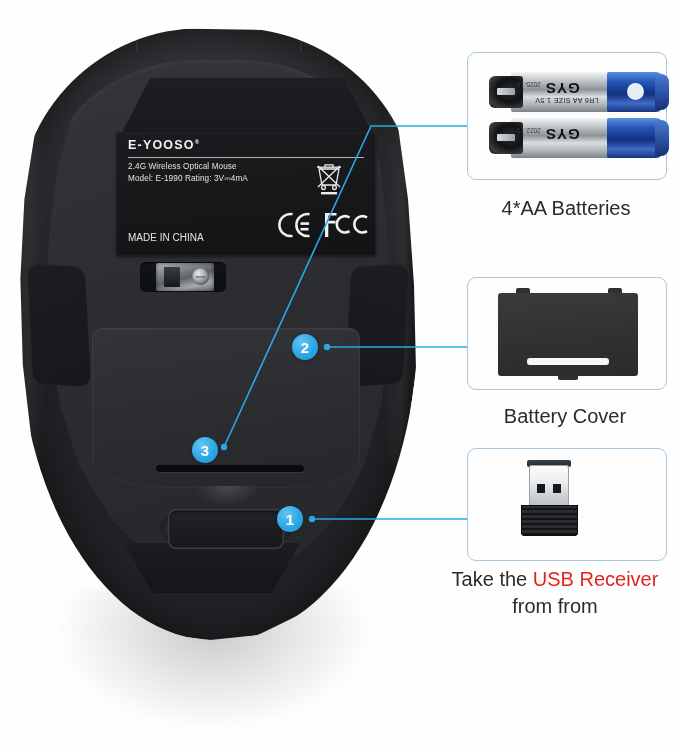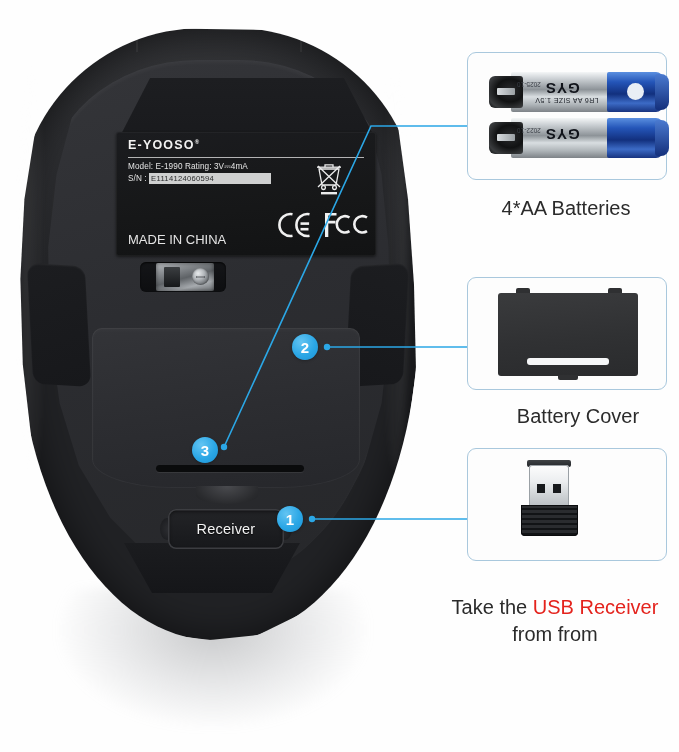--- a/index.html
+++ b/index.html
@@ -115,21 +115,21 @@
     letter-spacing:1.2px;color:#f2f2f2;
   }
   .lbl-brand sup{font-size:6px;vertical-align:super;}
   .lbl-rule{position:absolute;left:12px;top:25px;width:236px;height:1px;background:#cfcfcf;opacity:.85;}
   .lbl-lines{position:absolute;left:12px;top:29px;width:200px;font-size:8.2px;line-height:11.6px;color:#e4e4e4;letter-spacing:.1px;}
   .lbl-lines .ln{white-space:nowrap;}
   .sn-strip{
     display:inline-block;background:#cfd0d0;color:#2a2b2c;
     padding:0 2px;font-size:7.6px;letter-spacing:.3px;min-width:118px;
   }
-  .lbl-made{position:absolute;left:12px;top:100px;font-size:13px;color:#e4e4e4;}
+  .lbl-made{position:absolute;left:12px;top:100px;font-size:10px;color:#e4e4e4;}
 
   
   .weee{position:absolute;left:198px;top:30px;width:30px;height:34px;}
   
   .ce-fcc{position:absolute;left:162px;top:78px;width:92px;height:30px;}
 
   
   .sensor-well{
     position:absolute;left:140px;top:252px;width:86px;height:30px;
     background:linear-gradient(180deg,#141518,#0d0e10);
@@ -299,22 +299,22 @@
 
     <div class="pad-left"></div>
     <div class="pad-right"></div>
     <div class="pad-bottom"></div>
 
     <div class="label">
       <div class="lbl-brand"><span>E-YOOSO</span><sup>®</sup></div>
       <div class="lbl-rule"></div>
 
       <div class="lbl-lines">
+        <div class="ln">2.4G Wireless Optical Mouse</div>
         <div class="ln">Model: E-1990     Rating: 3V⎓4mA</div>
-        <div class="ln"><span>S/N :</span> <span class="sn-strip">E1114124060594</span></div>
       </div>
 
       <div class="lbl-made">MADE IN CHINA</div>
 
       <svg class="weee" viewBox="0 0 30 34">
         <g fill="none" stroke="#ececec" stroke-width="1.3">
           <path d="M5 7 h20 l-3 16 h-14 z"></path>
           <path d="M3 5.2 h24"></path>
           <path d="M11 5.2 v-2.4 h8 v2.4"></path>
           <circle cx="9.5" cy="25.6" r="1.9"></circle>
@@ -347,21 +347,20 @@
     <div class="sensor-slot"></div>
     <div class="screw"></div>
 
     <div class="batt-door"></div>
     <div class="batt-slot"></div>
     <div class="door-notch"></div>
 
     <div class="rec-lip-l"></div>
     <div class="rec-lip-r"></div>
     <div class="rec-bay"></div>
-    <div class="rec-text">Receiver</div>
   </div>
 
   <svg class="leaders" viewBox="0 0 679 752">
 
     <polyline points="224,447 371,126 467,126" fill="none" stroke="#2BA7E6" stroke-width="1.6"></polyline>
     <circle cx="224" cy="447" r="3.2" fill="#2BA7E6"></circle>
 
     <polyline points="327,347 467,347" fill="none" stroke="#2BA7E6" stroke-width="1.6"></polyline>
     <circle cx="327" cy="347" r="3.2" fill="#2BA7E6"></circle>
 
@@ -401,31 +400,31 @@
 
   <div class="panel">
     <div class="pbox" style="left:467px;top:277px;width:198px;height:111px;"></div>
 
     <div class="cover-tab" style="left:516px;top:288px;width:14px;height:6px;"></div>
     <div class="cover-tab" style="left:608px;top:288px;width:14px;height:6px;"></div>
     <div class="cover-shape" style="left:498px;top:293px;width:140px;height:83px;"></div>
     <div class="cover-slot" style="left:527px;top:358px;width:82px;height:7px;"></div>
     <div class="cover-tab" style="left:558px;top:375px;width:20px;height:5px;border-radius:0 0 2px 2px;"></div>
 
-    <div class="pcap" style="left:479px;top:404px;width:198px;">Battery Cover</div>
+    <div class="pcap" style="left:466px;top:404px;width:198px;">Battery Cover</div>
   </div>
 
   <div class="panel">
     <div class="pbox" style="left:467px;top:448px;width:198px;height:111px;"></div>
 
     <div class="usb-top" style="left:527px;top:460px;width:44px;height:7px;"></div>
     <div class="usb-metal" style="left:529px;top:465px;width:40px;height:43px;"></div>
     <div class="usb-hole" style="left:537px;top:484px;width:8px;height:9px;"></div>
     <div class="usb-hole" style="left:553px;top:484px;width:8px;height:9px;"></div>
     <div class="usb-plastic" style="left:521px;top:505px;width:57px;height:31px;"></div>
 
-    <div class="pcap two" style="left:432px;top:566px;width:246px;line-height:27px;margin-top:28px;">
+    <div class="pcap two" style="left:432px;top:566px;width:246px;line-height:27px;">
       <span>Take the </span><span class="hl-red">USB Receiver</span><br>
       <span>from from</span>
     </div>
   </div>
 
 </div>
 
 </body></html>

